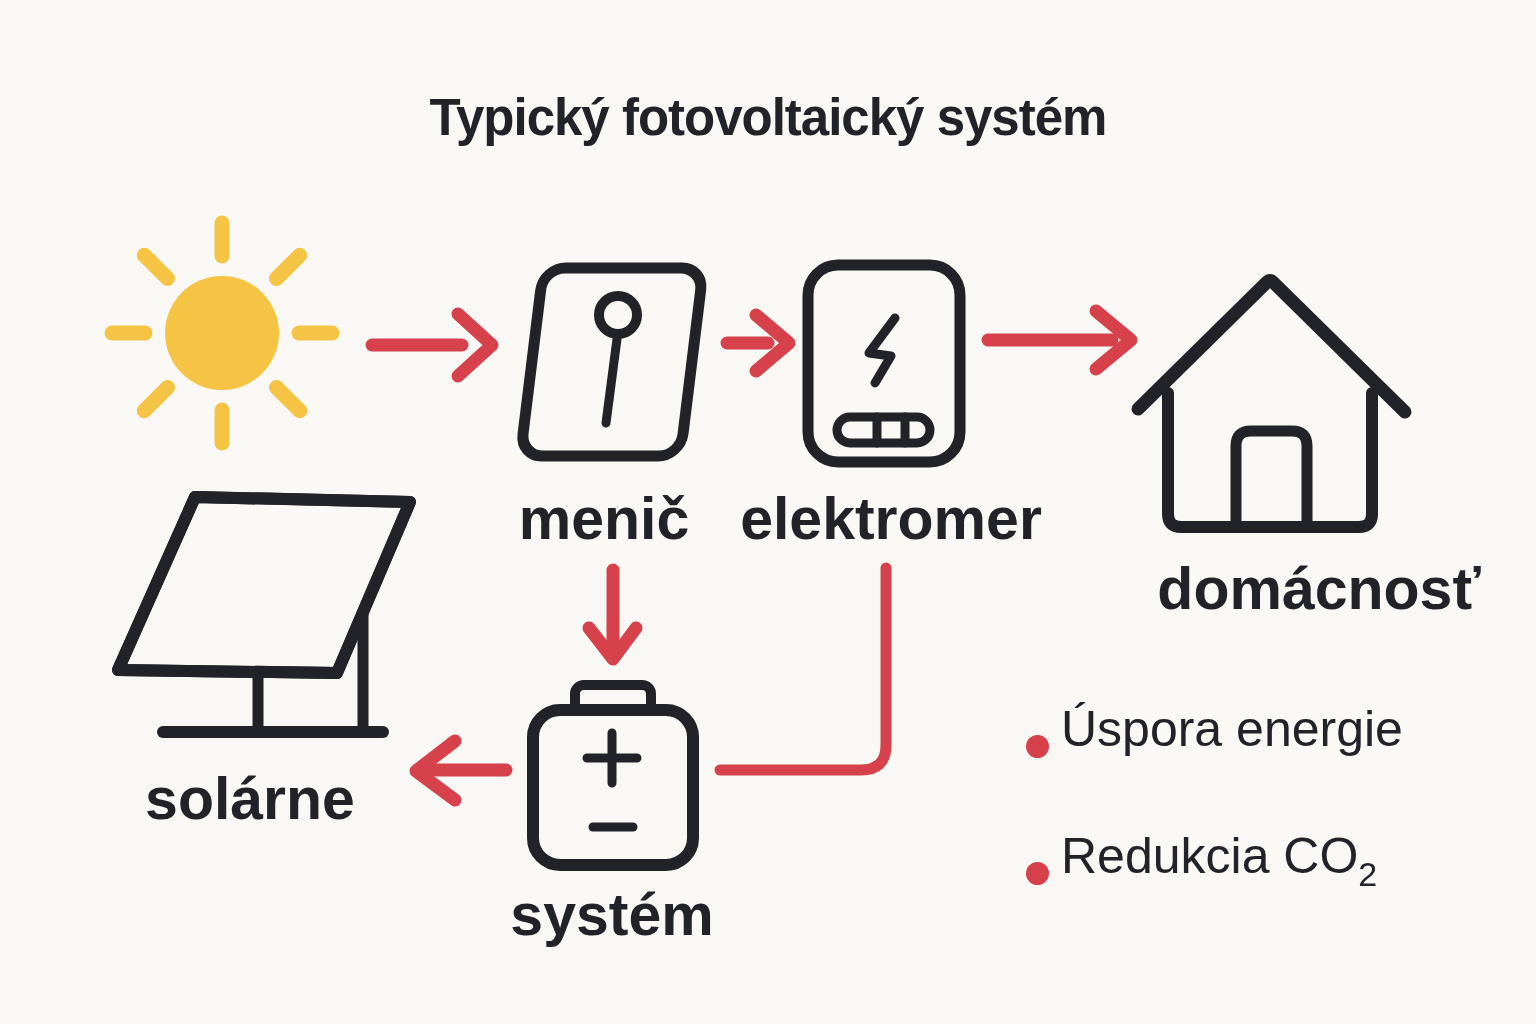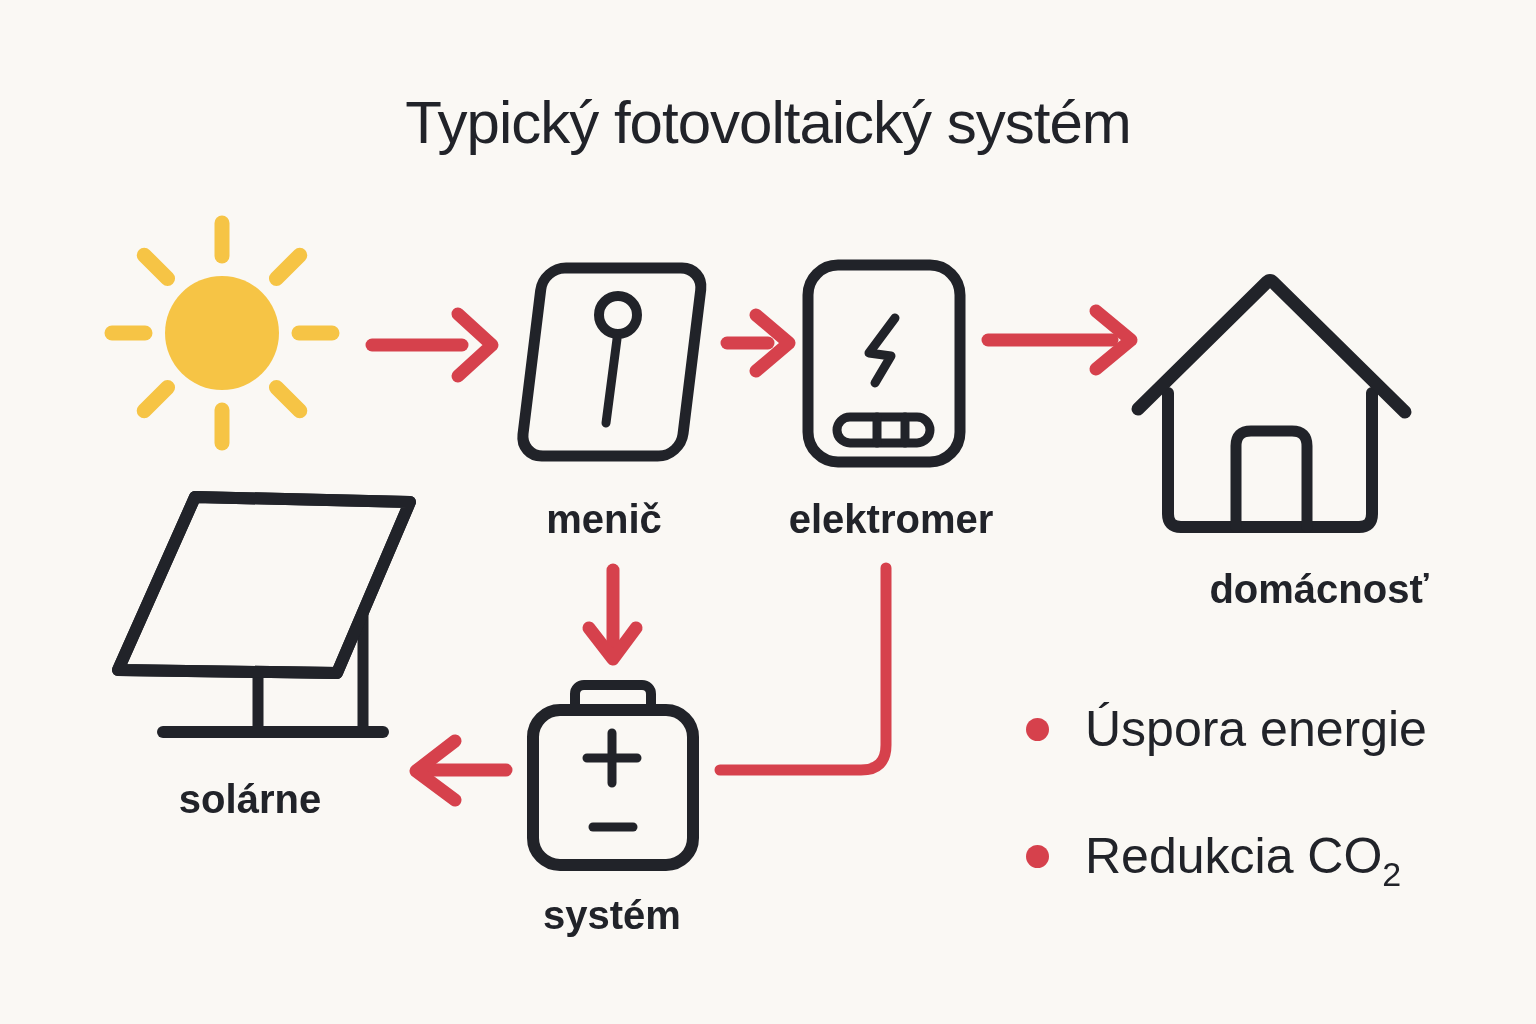--- a/index.html
+++ b/index.html
@@ -11,29 +11,29 @@
   *{box-sizing:border-box}
   html,body{margin:0;padding:0}
   body{
     width:1536px;height:1024px;position:relative;overflow:hidden;
     background:var(--bg);color:var(--ink);
     font-family:"Liberation Sans", sans-serif;
   }
   .abs{position:absolute}
   .title{
     position:absolute;top:88px;left:50%;transform:translateX(-50%);
-    margin:0;font-size:60px;font-weight:400;letter-spacing:-1px;white-space:nowrap;
+    margin:0;font-size:51px;font-weight:700;letter-spacing:-1px;white-space:nowrap;
   }
   .node-label{
     position:absolute;transform:translateX(-50%);
-    font-size:40px;font-weight:600;line-height:55px;
+    font-size:59px;font-weight:600;line-height:55px;
     text-align:right;white-space:nowrap;
   }
   .benefit{
-    position:absolute;display:flex;align-items:center;gap:36px;height:58px;
+    position:absolute;display:flex;align-items:flex-end;gap:12px;height:58px;
   }
   .benefit .dot{
     width:23px;height:23px;border-radius:50%;background:var(--red);flex:0 0 auto;
   }
   .benefit .txt{
     font-size:50px;font-weight:500;white-space:nowrap;
   }
   .benefit .sub{
     font-size:34px;font-weight:500;
     display:inline-block;transform:translateY(13px);

